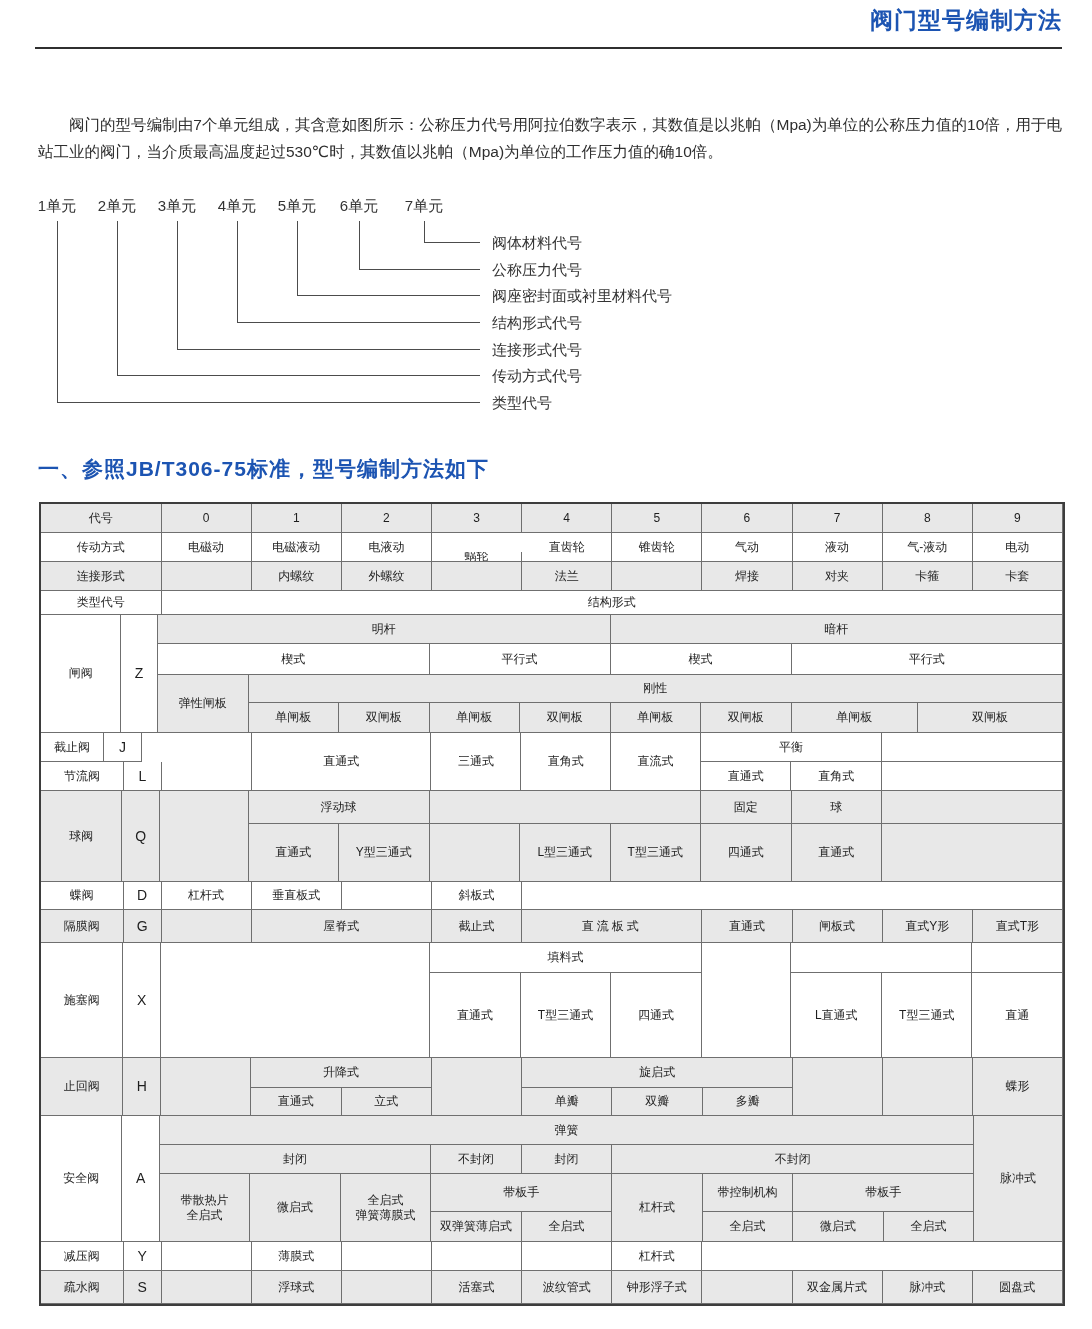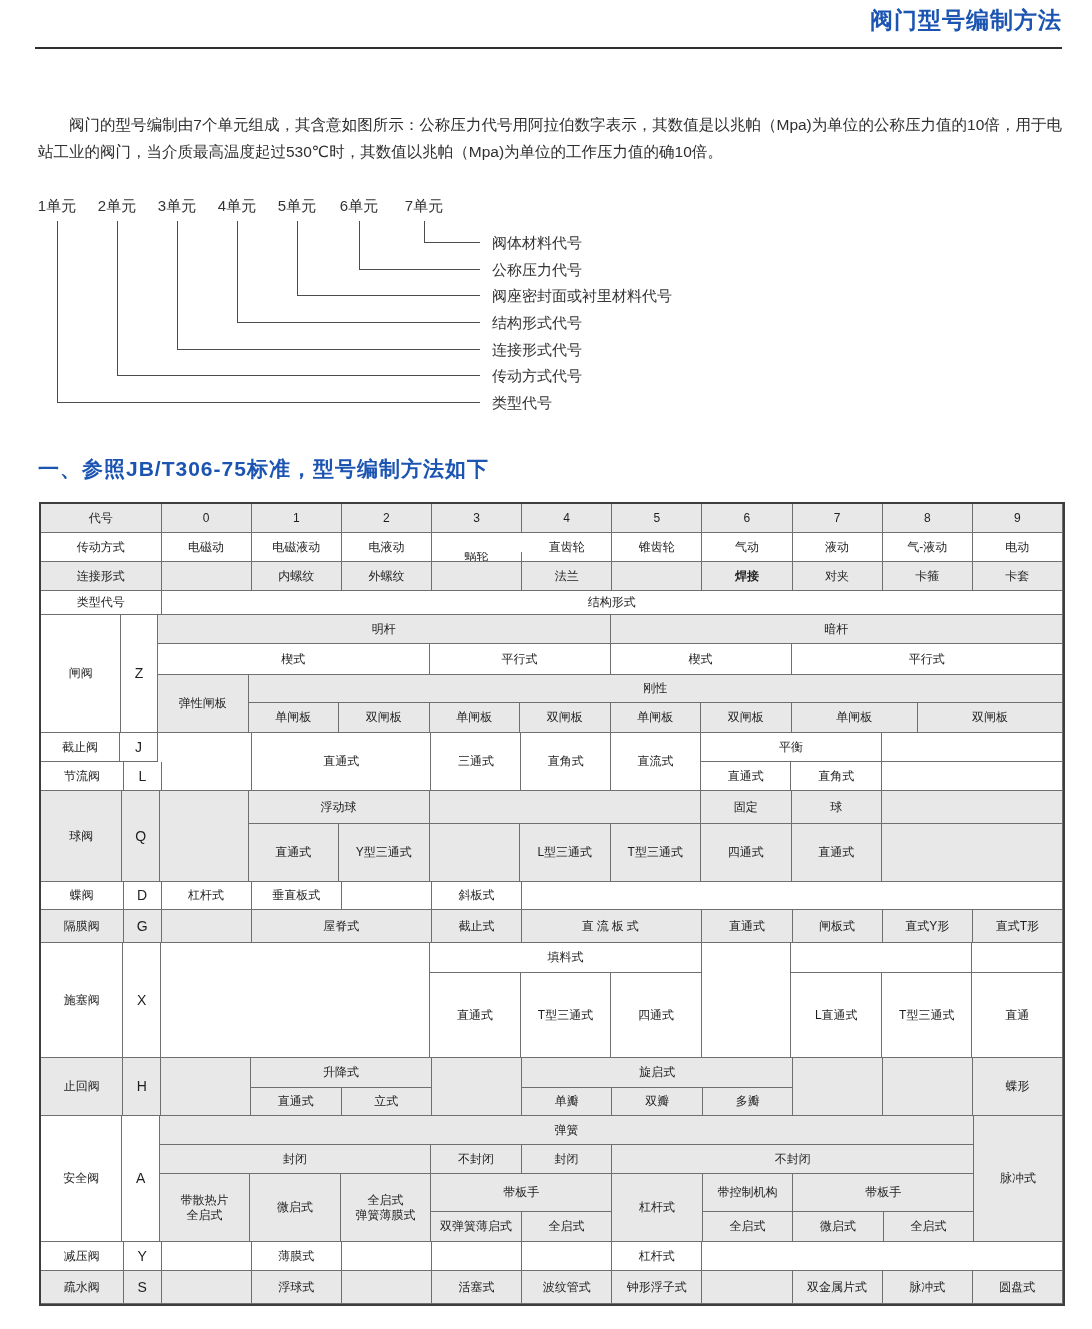--- a/index.html
+++ b/index.html
@@ -109,21 +109,21 @@
         <div class="tcell" style="width: 90.5px;">电动</div>
       </div>
       <div class="trow" style="height: 29px;">
         <div class="tcell g" style="width: 121px;">连接形式</div>
         <div class="tcell g" style="width: 90.5px;"></div>
         <div class="tcell g" style="width: 90.5px;">内螺纹</div>
         <div class="tcell g" style="width: 90.5px;">外螺纹</div>
         <div class="tcell g" style="width: 90.5px;"></div>
         <div class="tcell g" style="width: 90.5px;">法兰</div>
         <div class="tcell g" style="width: 90.5px;"></div>
-        <div class="tcell g" style="width: 90.5px; font-weight: bold;">焊接</div>
+        <div class="tcell g" style="width: 90.5px;">焊接</div>
         <div class="tcell g" style="width: 90.5px;">对夹</div>
         <div class="tcell g" style="width: 90.5px;">卡箍</div>
         <div class="tcell g" style="width: 90.5px;">卡套</div>
       </div>
       <div class="trow" style="height: 24px;">
         <div class="tcell" style="width: 121px;">类型代号</div>
         <div class="tcell" style="width: 905px;">结构形式</div>
       </div>
       <div class="trow" style="height: 118px;">
         <div class="tcell" style="width: 83px;">闸阀</div>
@@ -155,21 +155,21 @@
                 <div class="tcell g" style="width: 126.5px;">单闸板</div>
                 <div class="tcell g" style="width: 145px;">双闸板</div>
               </div>
             </div>
           </div>
         </div>
       </div>
       <div class="trow" style="height: 58px;">
         <div class="tgroup" style="width: 121px;">
           <div class="trow" style="height: 29px;">
-            <div class="tcell" style="width: 79px;">截止阀</div>
+            <div class="tcell" style="width: 63px;">截止阀</div>
             <div class="tcell code" style="width: 38px;">J</div>
           </div>
           <div class="trow" style="height: 29px;">
             <div class="tcell" style="width: 83px;">节流阀</div>
             <div class="tcell code" style="width: 38px;">L</div>
           </div>
         </div>
         <div class="tcell" style="width: 90.5px;"></div>
         <div class="tcell" style="width: 181px;">直通式</div>
         <div class="tcell" style="width: 90.5px;">三通式</div>

